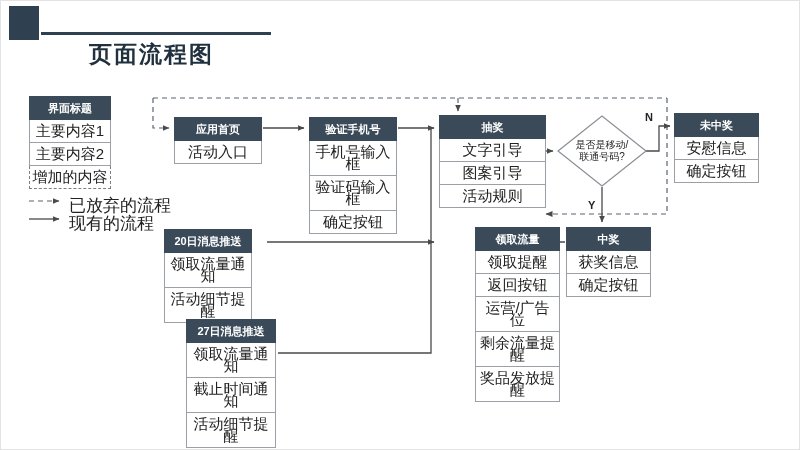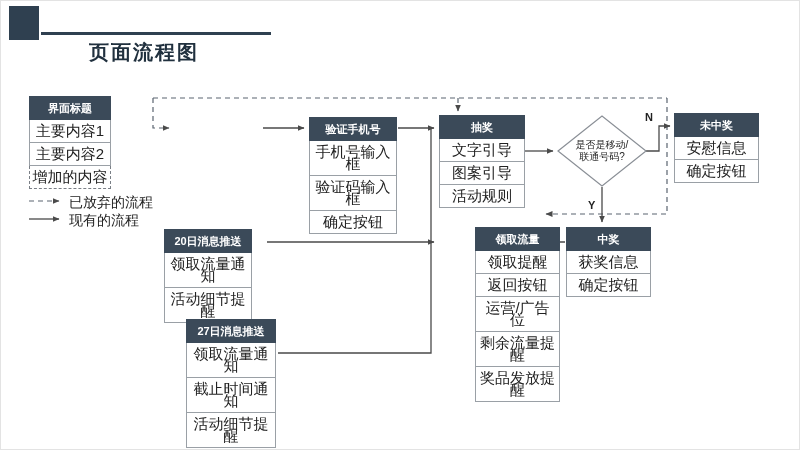--- a/index.html
+++ b/index.html
@@ -2,35 +2,35 @@
 <html><head>
 <meta charset="utf-8">
 <style>
   html,body{margin:0;padding:0;}
   body{font-family:"Liberation Sans","DejaVu Sans",sans-serif;background:#fff;}
   #slide{position:relative;width:800px;height:450px;background:#fff;overflow:hidden;border:1px solid #e3e3e3;box-sizing:border-box;}
 
   
   #corner-square{position:absolute;left:8px;top:5px;width:30px;height:34px;background:#2F4050;}
   #title-rule{position:absolute;left:40px;top:31px;width:230px;height:3px;background:#2F4050;}
-  #page-title{position:absolute;left:88px;top:38px;font-size:20px;font-weight:bold;color:#20303e;letter-spacing:2px;}
+  #page-title{position:absolute;left:88px;top:38px;font-size:23px;font-weight:bold;color:#20303e;letter-spacing:2px;}
 
   
   #lines{position:absolute;left:0;top:0;width:800px;height:450px;}
   .solid-line{stroke:#4a4a4a;stroke-width:1.3;fill:none;}
   .dashed-line{stroke:#5a6470;stroke-width:1.2;fill:none;stroke-dasharray:5 4;}
   .diamond-shape{fill:#ffffff;stroke:#8a8f96;stroke-width:1.2;}
 
   
   .node{position:absolute;text-align:center;box-sizing:border-box;}
   .node .hd{background:#3B4A59;color:#fff;font-weight:bold;font-size:11px;padding:5px 2px;border:1px solid #3B4A59;line-height:12px;}
   .node .rw{background:#fff;color:#222;font-size:15px;padding:5px 2px;border:1px solid #9aa0a6;border-top:none;line-height:12px;}
   .node .rw.dashed{border:1px dashed #7a7f86;border-top:none;}
 
-  .float-label{position:absolute;font-size:14px;color:#222;font-family:Liberation Mono, monospace;}
+  .float-label{position:absolute;font-size:17px;color:#222;font-family:Liberation Mono, monospace;}
   .nylabel{position:absolute;font-size:11px;font-weight:bold;color:#222;}
 
   #decision-text{position:absolute;left:563px;top:138px;width:76px;text-align:center;font-size:10px;color:#222;line-height:12px;}
 </style>
 </head>
 <body>
 
 <div id="slide">
 
   <div id="corner-square"></div>
@@ -66,29 +66,33 @@
 
   <div class="node" style="left:28px;top:95px;width:82px;">
     <div class="hd">界面标题</div>
     <div class="rw">主要内容1</div>
     <div class="rw">主要内容2</div>
     <div class="rw dashed">增加的内容</div>
   </div>
   <span class="float-label" style="left:68px;top:193px;">已放弃的流程</span>
   <span class="float-label" style="left:68px;top:211px;">现有的流程</span>
 
+  <div class="node" style="left:173px;top:116px;width:88px;">
+    <div class="hd">应用首页</div>
+    <div class="rw">活动入口</div>
+  </div>
 
   <div class="node" style="left:308px;top:116px;width:88px;">
     <div class="hd">验证手机号</div>
     <div class="rw">手机号输入框</div>
     <div class="rw">验证码输入框</div>
     <div class="rw">确定按钮</div>
   </div>
 
-  <div class="node" style="left:438px;top:114px;width:86px;">
+  <div class="node" style="left:438px;top:114px;width:107px;">
     <div class="hd">抽奖</div>
     <div class="rw">文字引导</div>
     <div class="rw">图案引导</div>
     <div class="rw">活动规则</div>
   </div>
 
   <div class="node" style="left:673px;top:112px;width:85px;">
     <div class="hd">未中奖</div>
     <div class="rw">安慰信息</div>
     <div class="rw">确定按钮</div>

